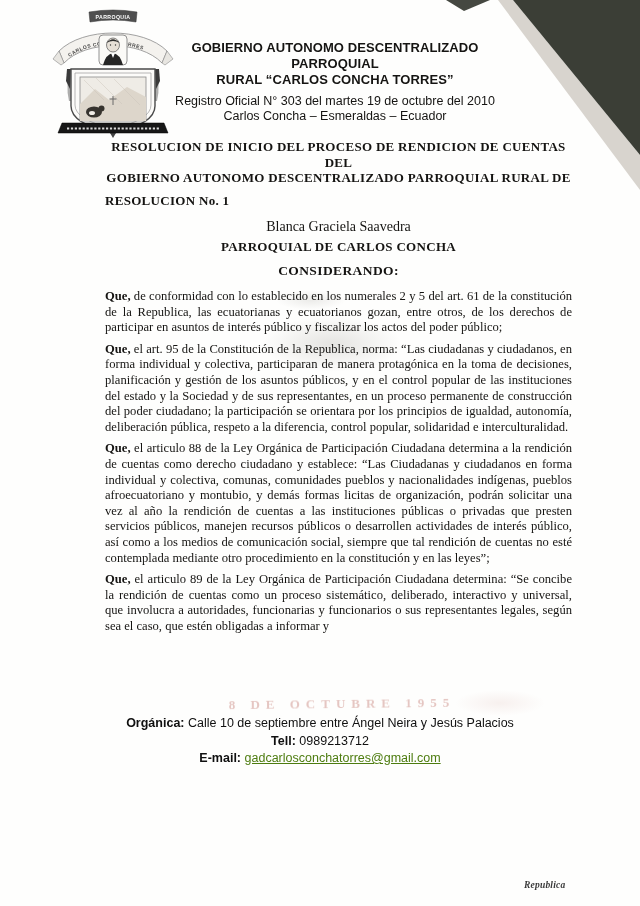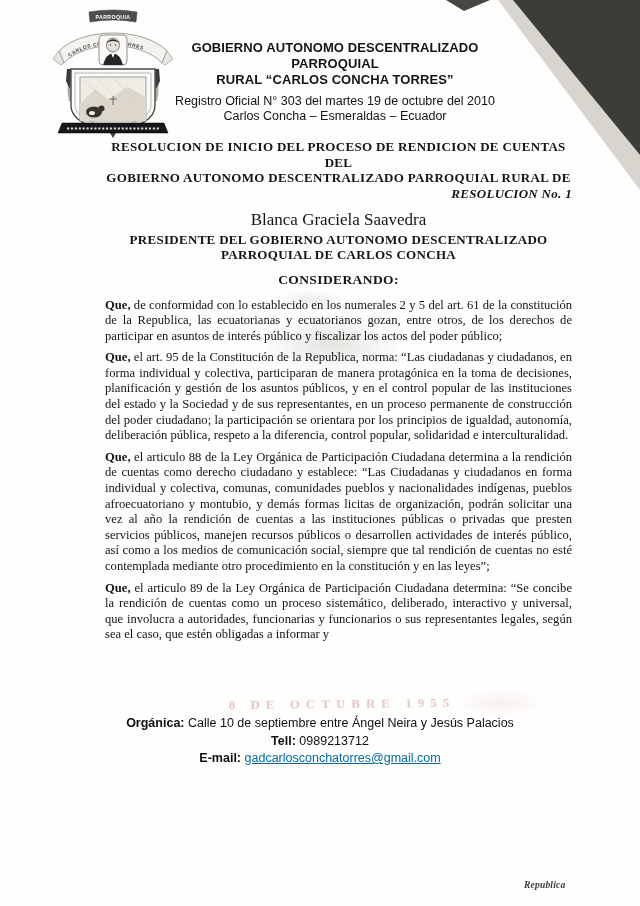--- a/index.html
+++ b/index.html
@@ -16,22 +16,22 @@
     font-family:"Liberation Sans", sans-serif;
   }
   .lh-org{font-size:13px;font-weight:bold;line-height:16px;letter-spacing:.1px;}
   .lh-org .it{}
   .lh-sub{font-size:12.5px;line-height:15px;}
   .lh-sub.first{margin-top:6px;}
   .lh-sub b{font-weight:bold;}
   
   .doc{position:relative;z-index:2;margin:0;position:absolute;left:105px;top:139px;width:467px;}
   .doc-title{font-size:13px;font-weight:bold;text-align:center;line-height:15.5px;letter-spacing:.3px;}
-  .res-no{font-size:13px;font-weight:bold;text-align:right;line-height:15px;letter-spacing:.3px;font-style:italic;}
-  .author{font-size:17px;text-align:center;line-height:15px;margin-top:11px;}
+  .res-no{font-size:13px;font-weight:bold;text-align:left;line-height:15px;margin-top:7px;letter-spacing:.3px;}
+  .author{font-size:14px;text-align:center;line-height:15px;margin-top:11px;}
   .role{font-size:13px;font-weight:bold;text-align:center;line-height:15.5px;margin-top:5px;letter-spacing:.3px;}
   .considerando{font-size:13.5px;font-weight:bold;text-align:center;line-height:15px;margin-top:9px;letter-spacing:.4px;}
   .para{
     font-size:12.6px;line-height:15.6px;text-align:justify;margin:0 0 6px 0;
   }
   .para.first{margin-top:11px;}
   .para b{font-weight:bold;}
   
   .stamp{
     position:absolute;left:212px;top:696px;width:260px;z-index:1;
@@ -39,21 +39,21 @@
     font-size:13px;letter-spacing:6px;color:rgba(196,122,112,0.42);
     text-align:center;white-space:nowrap;filter:blur(.4px);
     transform:rotate(-.6deg);
   }
   
   .footer{
     position:absolute;left:60px;top:715px;width:520px;z-index:2;text-align:center;
     font-family:"Liberation Sans", sans-serif;font-size:12.5px;line-height:17.5px;color:#101010;
   }
   .footer b{font-weight:bold;}
-  .email-link{color:#0369a1;text-decoration:underline;cursor:pointer;}
+  .email-link{color:#4d7c0f;text-decoration:underline;cursor:pointer;}
   
   .blob{position:absolute;border-radius:50%;pointer-events:none;z-index:0;}
   .blob1{left:262px;top:316px;width:140px;height:56px;
     background:radial-gradient(closest-side, rgba(125,122,112,.20), rgba(125,122,112,0));}
   .blob2{left:276px;top:290px;width:70px;height:20px;
     background:radial-gradient(closest-side, rgba(125,122,112,.14), rgba(125,122,112,0));}
   .blob3{left:455px;top:690px;width:90px;height:26px;
     background:radial-gradient(closest-side, rgba(196,140,130,.12), rgba(196,140,130,0));}
   
   .camscanner{
@@ -126,21 +126,20 @@
   </header>
 
   <main class="doc">
     <div class="doc-title">
       <div>RESOLUCION DE INICIO DEL PROCESO DE RENDICION DE CUENTAS DEL</div>
       <div>GOBIERNO AUTONOMO DESCENTRALIZADO PARROQUIAL RURAL DE</div>
     </div>
     <div class="res-no">RESOLUCION No. 1</div>
     <div class="author">Blanca Graciela Saavedra</div>
     <div class="role">
-      <div>PRESIDENTE DEL GOBIERNO AUTONOMO DESCENTRALIZADO</div>
       <div>PARROQUIAL DE CARLOS CONCHA</div>
     </div>
     <div class="considerando">CONSIDERANDO:</div>
 
     <p class="para first"><b>Que,</b><span> de conformidad con lo establecido en los numerales 2 y 5 del art. 61 de la constitución de la Republica, las ecuatorianas y ecuatorianos gozan, entre otros, de los derechos de participar en asuntos de interés público y fiscalizar los actos del poder público;</span></p>
     <p class="para"><b>Que,</b><span> el art. 95 de la Constitución de la Republica, norma: “Las ciudadanas y ciudadanos, en forma individual y colectiva, participaran de manera protagónica en la toma de decisiones, planificación y gestión de los asuntos públicos, y en el control popular de las instituciones del estado y la Sociedad y de sus representantes, en un proceso permanente de construcción del poder ciudadano; la participación se orientara por los principios de igualdad, autonomía, deliberación pública, respeto a la diferencia, control popular, solidaridad e interculturalidad.</span></p>
     <p class="para"><b>Que,</b><span> el articulo 88 de la Ley Orgánica de Participación Ciudadana determina a la rendición de cuentas como derecho ciudadano y establece: “Las Ciudadanas y ciudadanos en forma individual y colectiva, comunas, comunidades pueblos y nacionalidades indígenas, pueblos afroecuatoriano y montubio, y demás formas licitas de organización, podrán solicitar una vez al año la rendición de cuentas a las instituciones públicas o privadas que presten servicios públicos, manejen recursos públicos o desarrollen actividades de interés público, así como a los medios de comunicación social, siempre que tal rendición de cuentas no esté contemplada mediante otro procedimiento en la constitución y en las leyes”;</span></p>
     <p class="para"><b>Que,</b><span> el articulo 89 de la Ley Orgánica de Participación Ciudadana determina: “Se concibe la rendición de cuentas como un proceso sistemático, deliberado, interactivo y universal, que involucra a autoridades, funcionarias y funcionarios o sus representantes legales, según sea el caso, que estén obligadas a informar y</span></p>
   </main>
 

